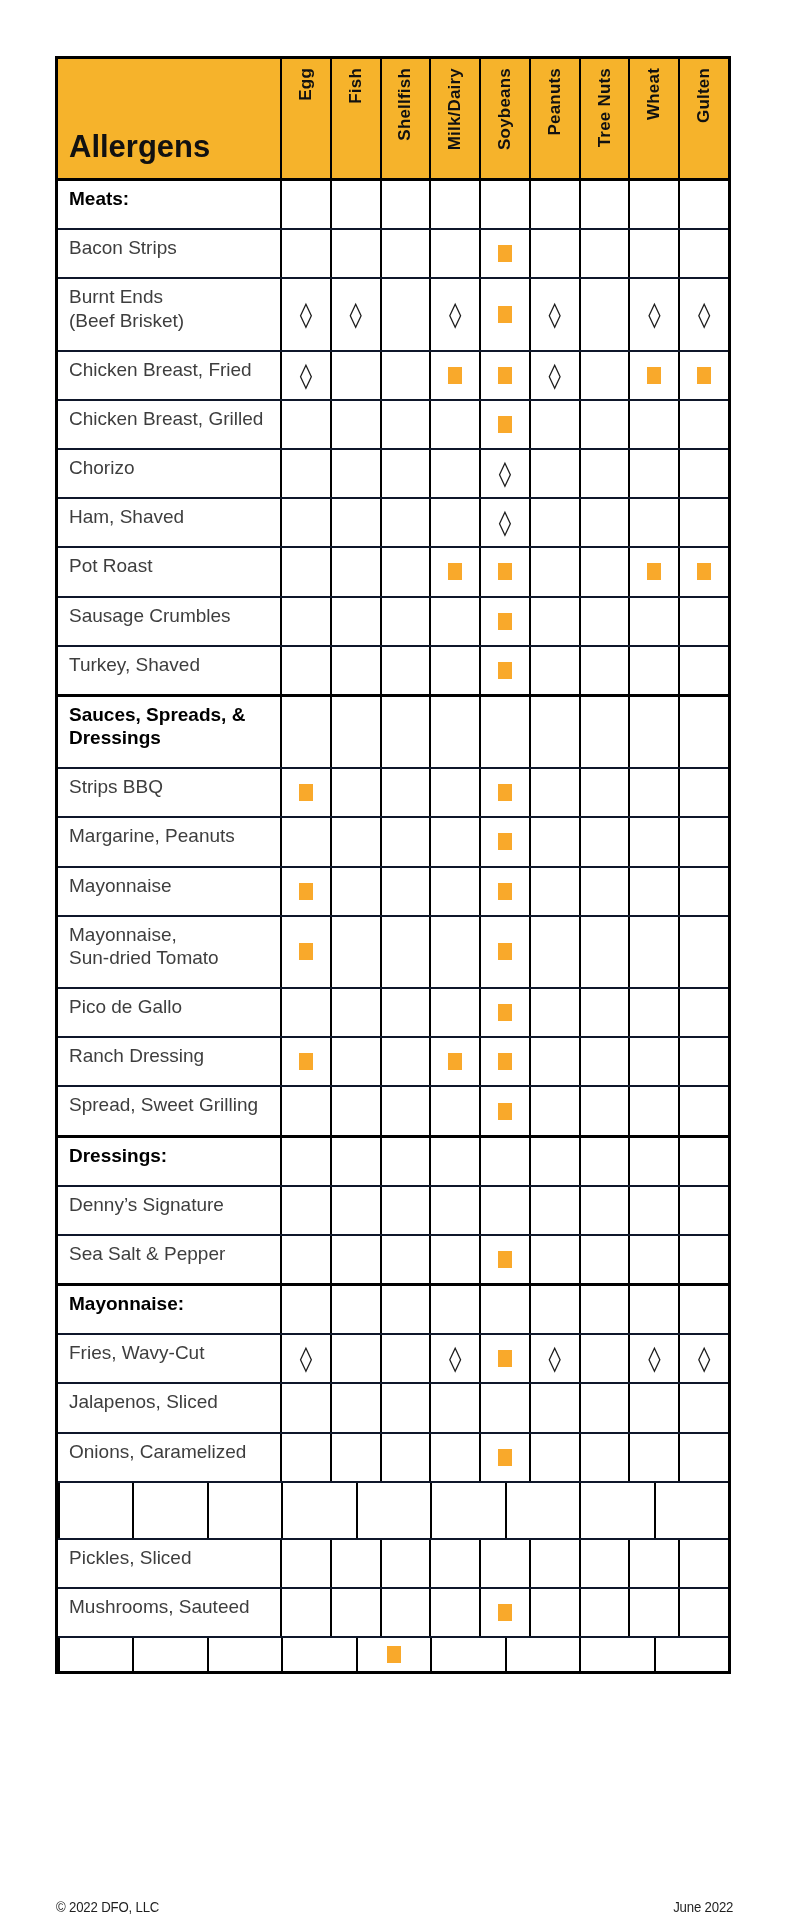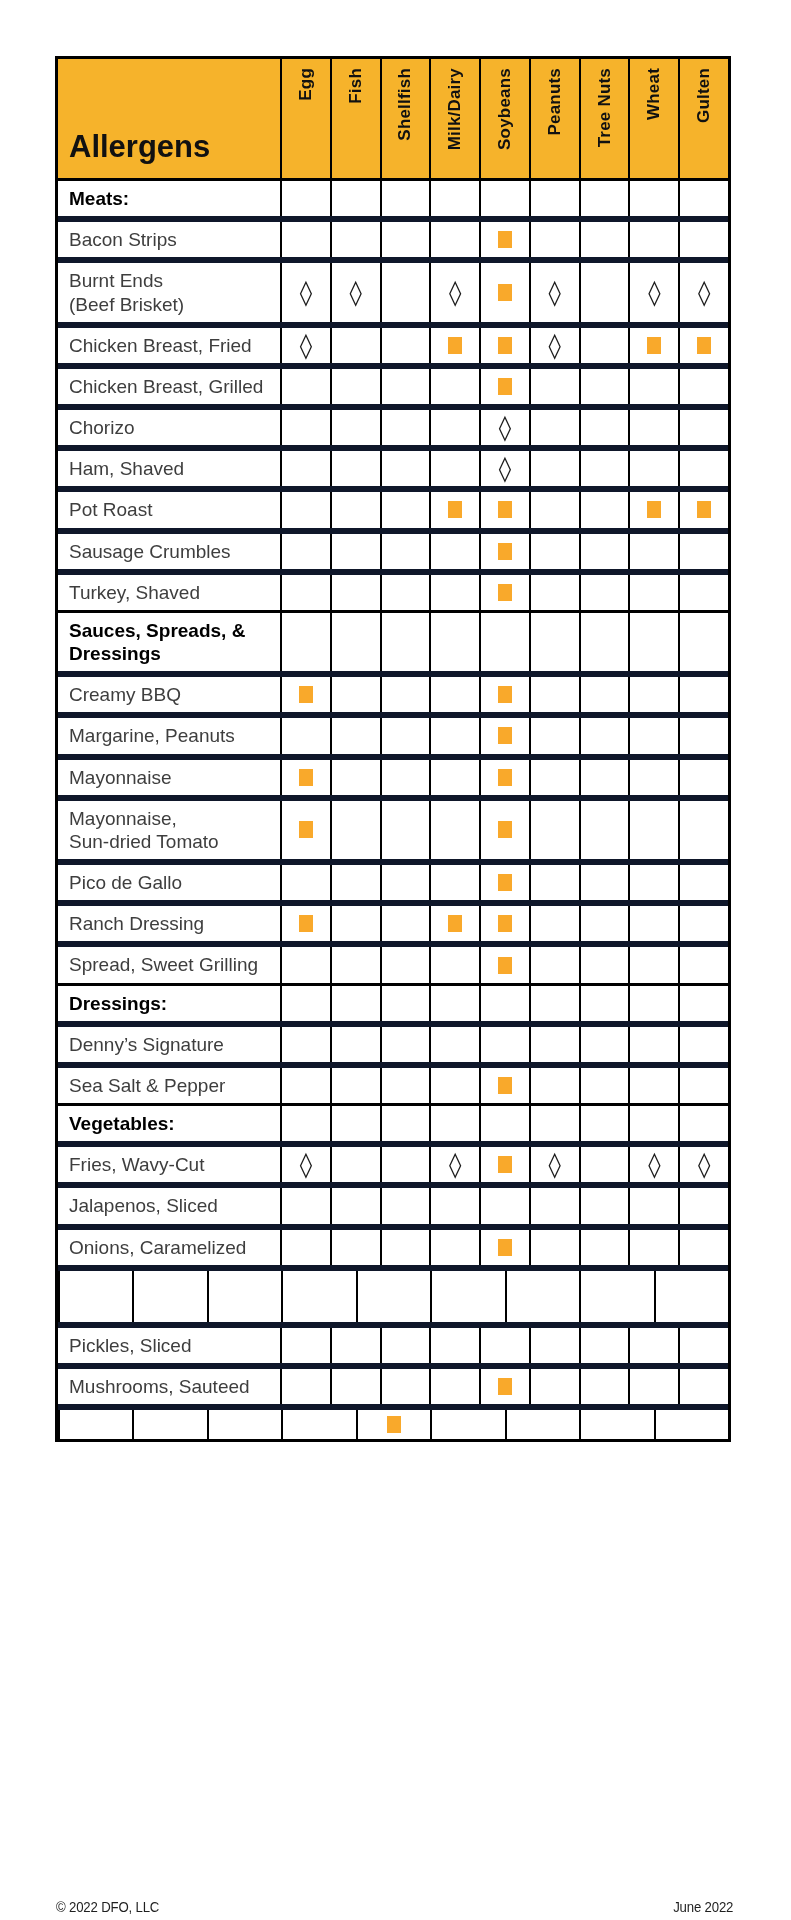--- a/index.html
+++ b/index.html
@@ -14,27 +14,27 @@
 
   
   .atable {
     position: absolute;
     left: 55px; top: 56px;
     width: 676px;
     border: 3px solid #000;
     background: #fff;
   }
   .arow { display: flex; align-items: stretch; }
-  .arow + .arow { border-top: 6px solid #0f172a; }
+  .arow + .arow { border-top: 2px solid #0f172a; }
   .arow.section-row { border-top: 3px solid #000; }
 
   .label-cell {
     width: 222px; flex: 0 0 222px;
     display: flex; align-items: center;
-    padding: 6px 8px 6px 11px;
+    padding: 6px 8px 18px 11px;
     font-size: 19px; line-height: 1.22;
     color: #3e3e3e;
     white-space: pre-line;
   }
   .section-row .label-cell { font-weight: bold; color: #000; }
 
   .data-cell {
     flex: 1 1 0;
     border-left: 2px solid #000;
     display: flex; align-items: center; justify-content: center;
@@ -298,21 +298,21 @@
         <div class="data-cell"></div>
         <div class="data-cell"></div>
         <div class="data-cell"></div>
         <div class="data-cell"></div>
         <div class="data-cell"></div>
         <div class="data-cell"></div>
         <div class="data-cell"></div>
         <div class="data-cell"></div>
       </div>
       <div class="arow r-single">
-        <div class="label-cell">Creamy BBQ</div>
+        <div class="label-cell">Strips BBQ</div>
         <div class="data-cell">
           <span class="mark-square"></span>
         </div>
         <div class="data-cell"></div>
         <div class="data-cell"></div>
         <div class="data-cell"></div>
         <div class="data-cell">
           <span class="mark-square"></span>
         </div>
         <div class="data-cell"></div>
@@ -445,21 +445,21 @@
         <div class="data-cell"></div>
         <div class="data-cell">
           <span class="mark-square"></span>
         </div>
         <div class="data-cell"></div>
         <div class="data-cell"></div>
         <div class="data-cell"></div>
         <div class="data-cell"></div>
       </div>
       <div class="arow section-row r-single">
-        <div class="label-cell">Vegetables:</div>
+        <div class="label-cell">Mayonnaise:</div>
         <div class="data-cell"></div>
         <div class="data-cell"></div>
         <div class="data-cell"></div>
         <div class="data-cell"></div>
         <div class="data-cell"></div>
         <div class="data-cell"></div>
         <div class="data-cell"></div>
         <div class="data-cell"></div>
         <div class="data-cell"></div>
       </div>

